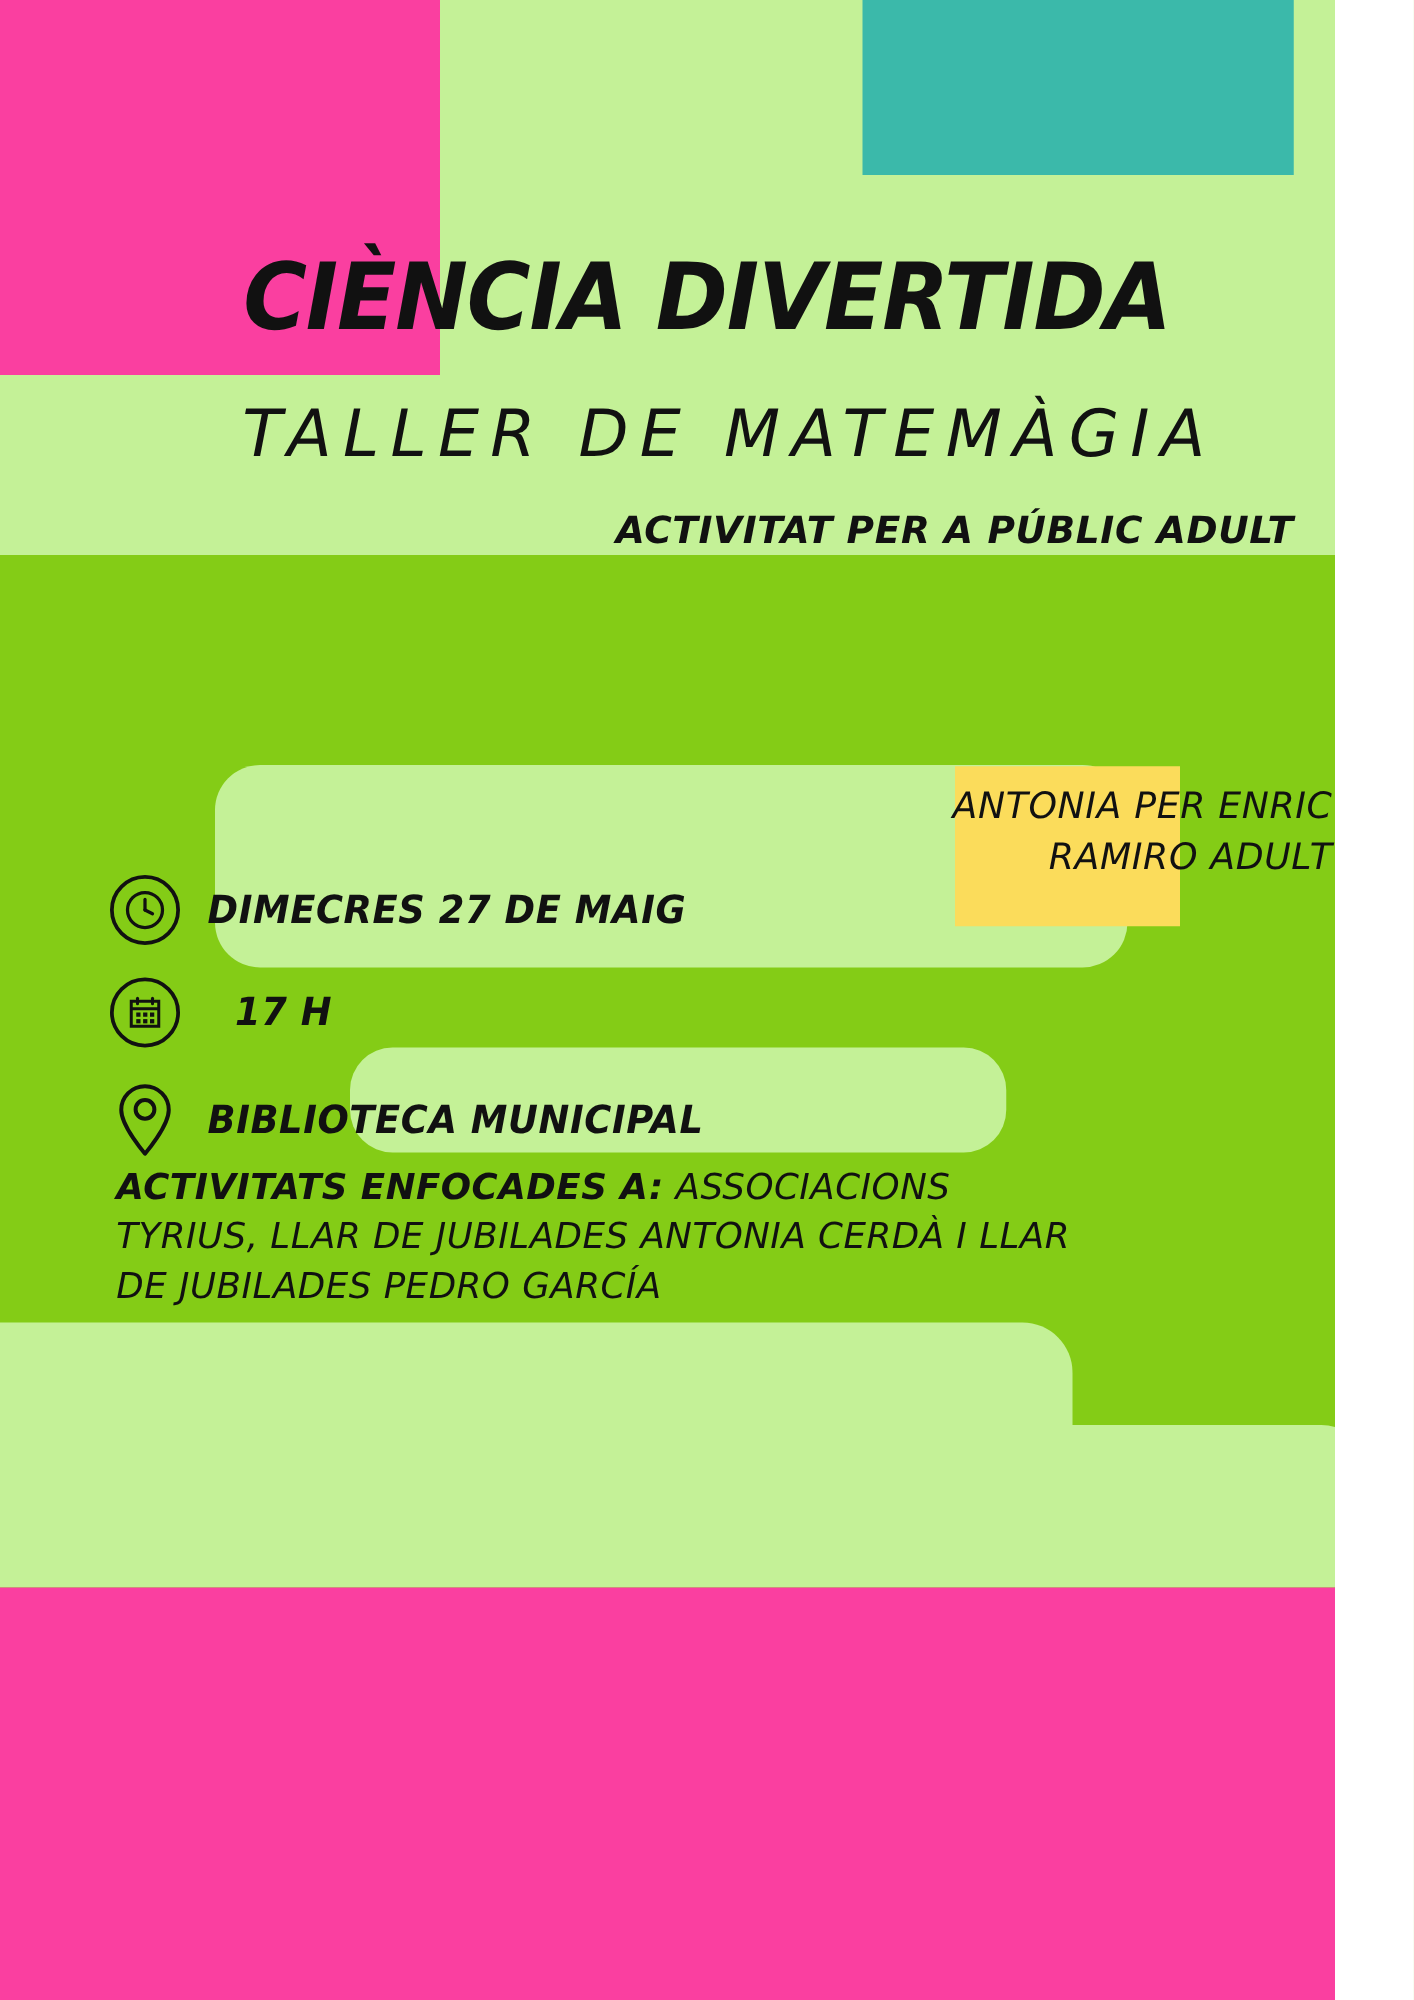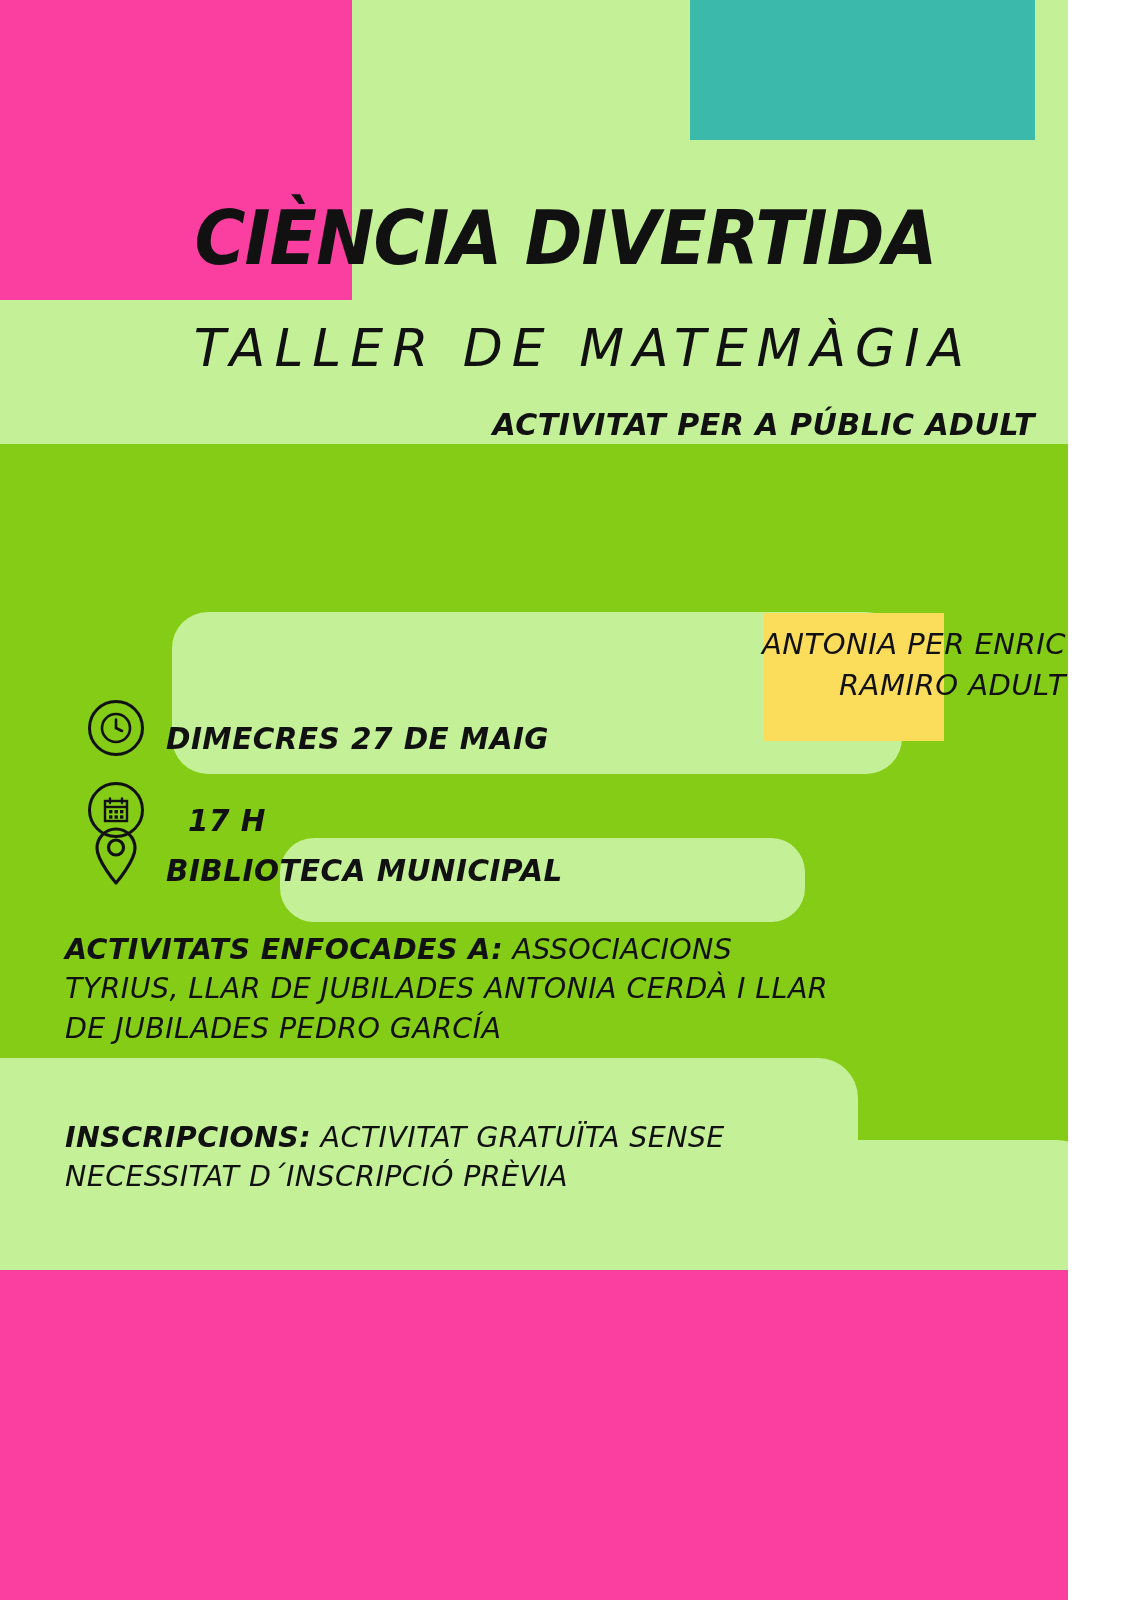--- a/index.html
+++ b/index.html
@@ -105,26 +105,26 @@
     background: #C4F197;
     border-top-right-radius: 40px;
     z-index: 1;
   }
 
   
   .info-row {
     position: absolute;
     z-index: 4;
     display: flex;
-    align-items: flex-end;
+    align-items: center;
     gap: 22px;
   }
   #row-date  { left: 88px; top: 700px; }
   #row-time  { left: 88px; top: 782px; gap: 44px; }
-  #row-place { left: 88px; top: 824px; }
+  #row-place { left: 88px; top: 864px; }
 
   .icon-circle {
     width: 56px; height: 56px;
     border: 3px solid #111;
     border-radius: 50%;
     display: flex; align-items: center; justify-content: center;
     flex: 0 0 auto;
     background: transparent;
   }
   .info-text {
@@ -164,20 +164,21 @@
   
   .para {
     position: absolute;
     z-index: 5;
     font-family: "DejaVu Sans", sans-serif;
     font-weight: 400;
     font-size: 28.5px;
     line-height: 1.38;
     letter-spacing: 0.4px;
     color: #111111;
+    margin-left: 28px;
   }
   .para b { font-weight: 700; }
   #para-enfocades { left: 65px; top: 930px; width: 790px; }
   #para-inscripcions { left: 65px; top: 1118px; width: 800px; }
 
   
   #band-pink-bottom {
     position: absolute;
     left: 0; top: 1270px;
     width: 1131px; height: 330px;
@@ -257,24 +258,20 @@
       </svg>
     </span>
     <span class="info-text">BIBLIOTECA MUNICIPAL</span>
   </div>
 
   <div class="para" id="para-enfocades">
     <b>ACTIVITATS ENFOCADES A:</b>
     <span>ASSOCIACIONS TYRIUS, LLAR DE JUBILADES ANTONIA CERDÀ I LLAR DE JUBILADES PEDRO GARCÍA</span>
   </div>
 
-  <div class="para" id="para-inscripcions">
-    <b>INSCRIPCIONS:</b>
-    <span>ACTIVITAT GRATUÏTA SENSE NECESSITAT D´INSCRIPCIÓ PRÈVIA</span>
-  </div>
 
   <div id="band-pink-bottom"></div>
 
   <div id="footer">
 
     
 
     
 
     

